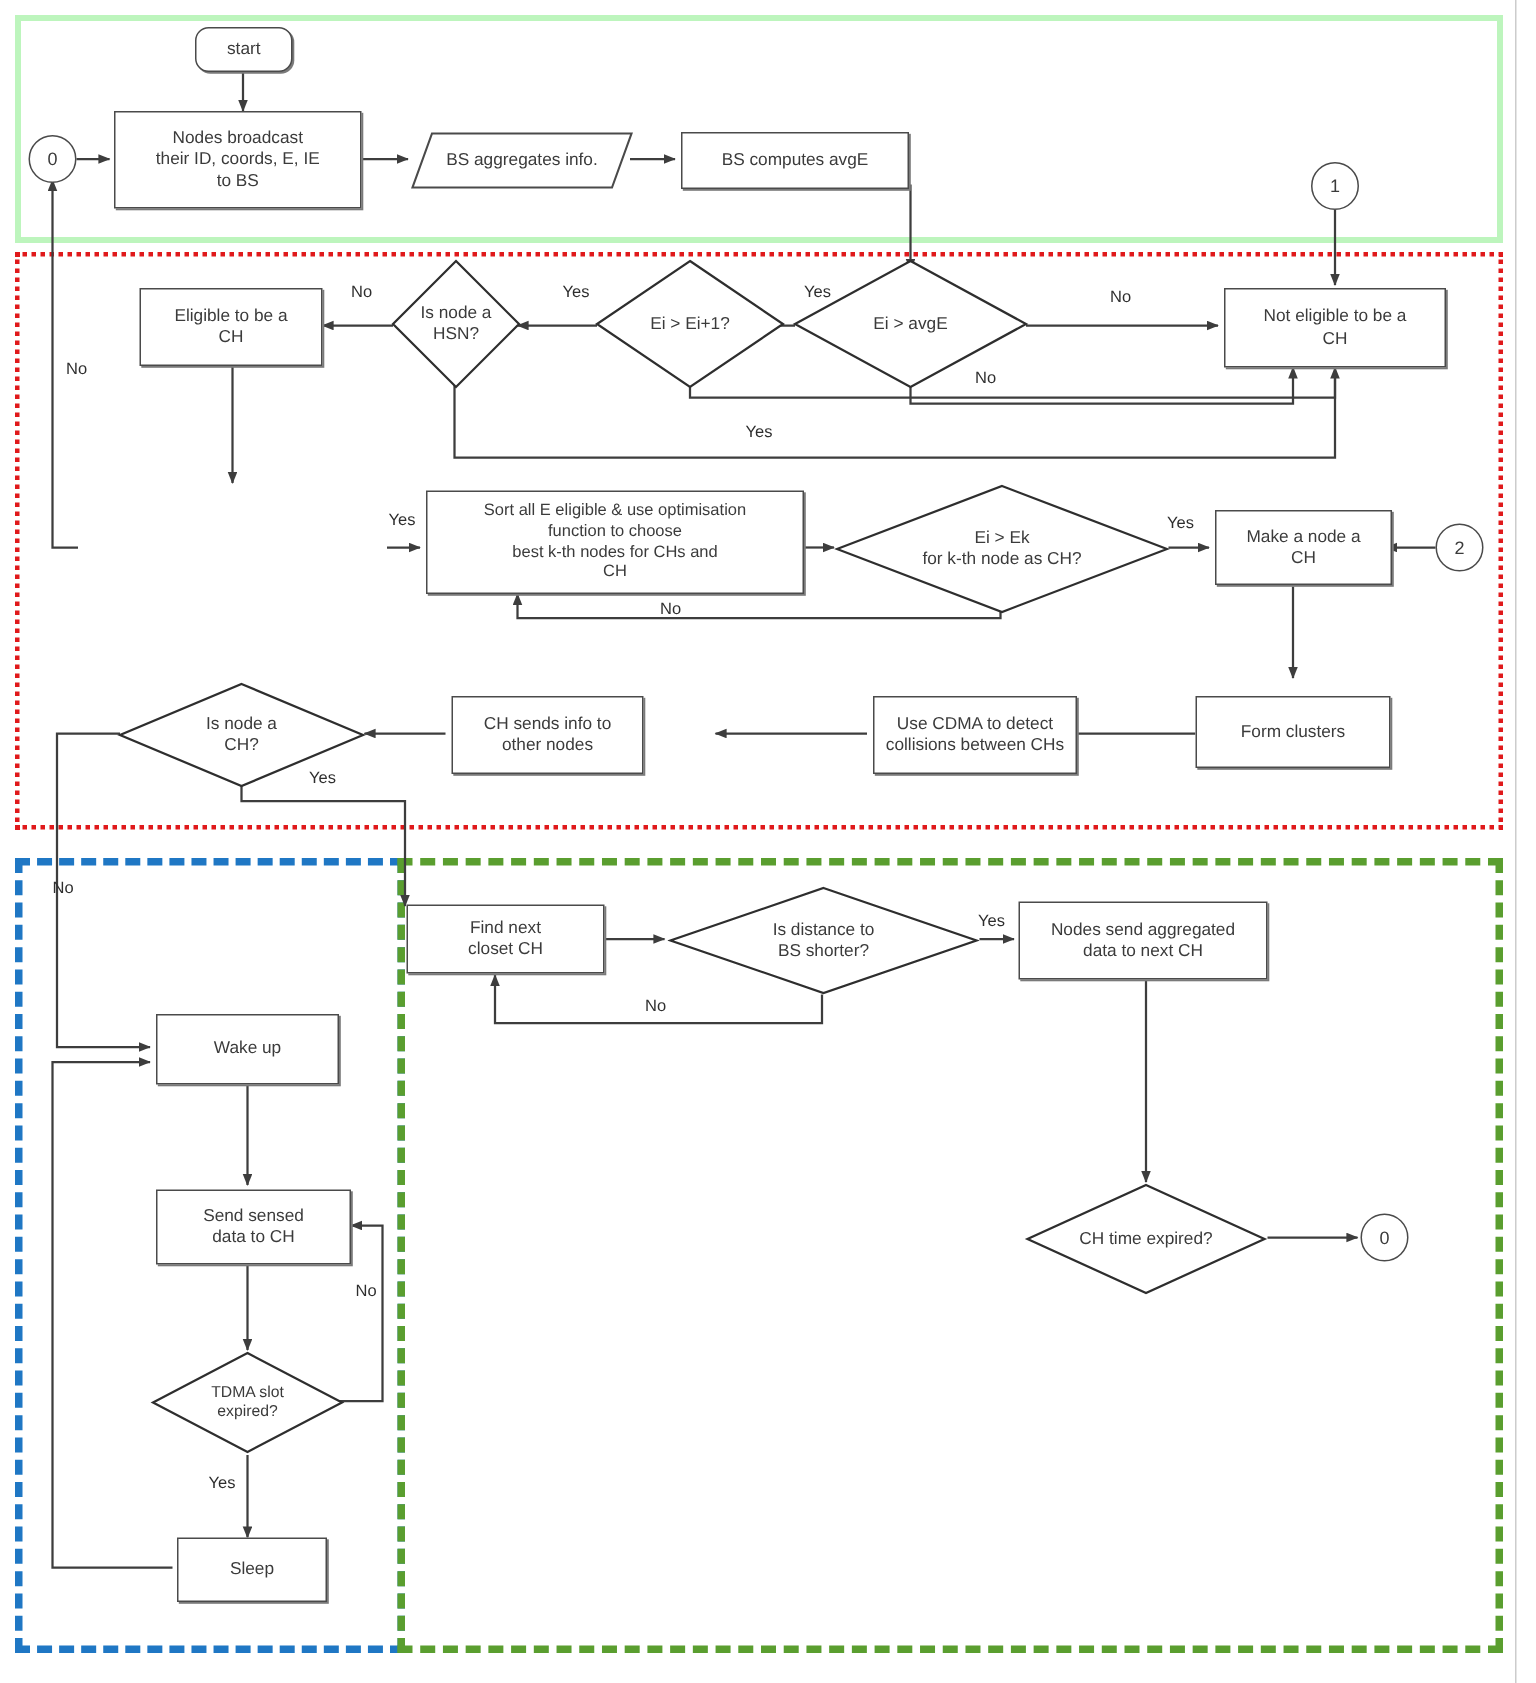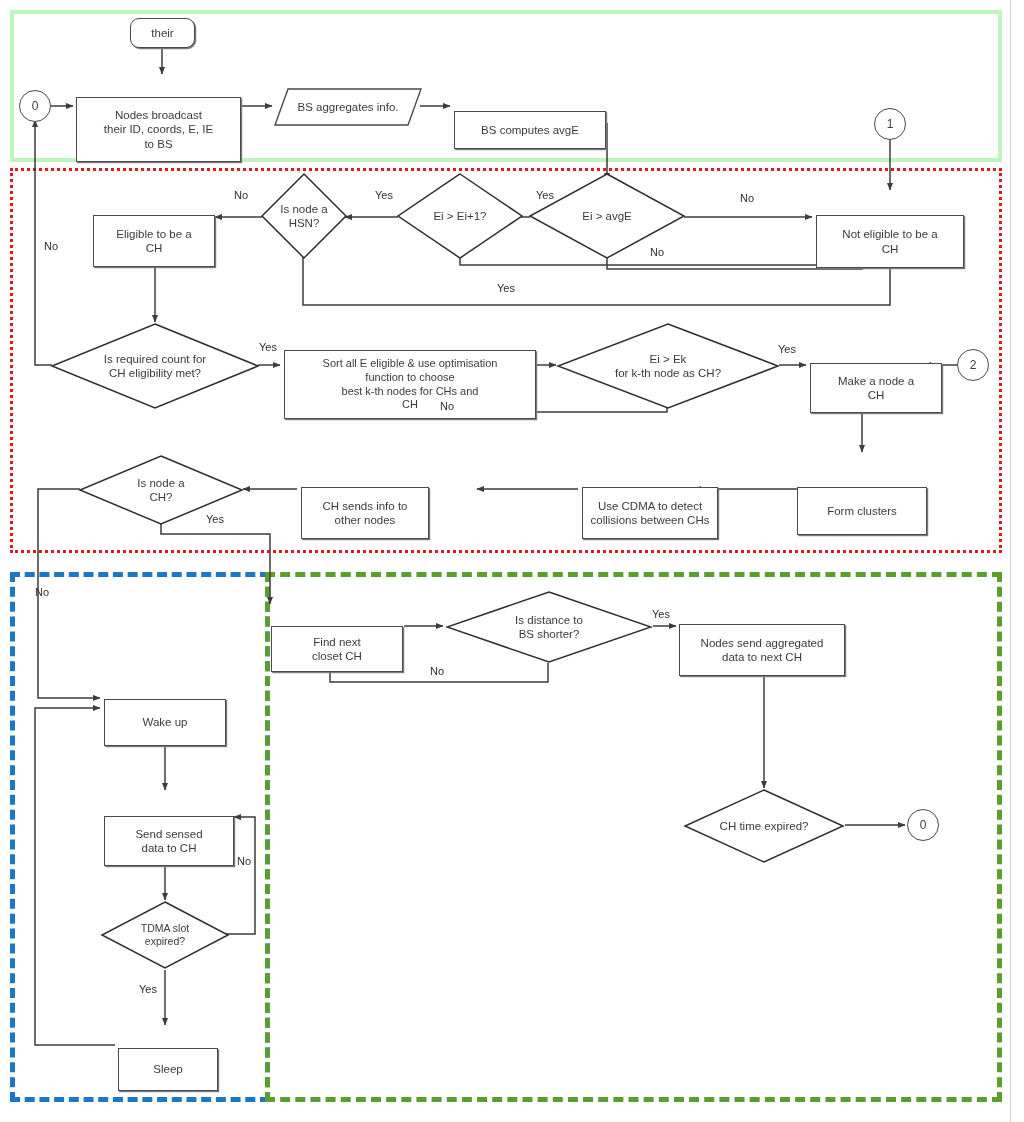--- a/index.html
+++ b/index.html
@@ -12,21 +12,21 @@
   .region-green-solid{border:4px solid #bdf5bd;}
   .region-red{border:3px dotted #e0191b;}
   .region-blue{border:5px dashed #1f77c4;}
   .region-greendash{border:5px dashed #5a9e2f;}
 
   svg.layer{position:absolute;left:0;top:0;width:1024px;height:1122px;overflow:visible;}
 
   
   .node{position:absolute;box-sizing:border-box;display:flex;align-items:center;justify-content:center;
         text-align:center;color:#3b3b3b;font-size:11.5px;line-height:1.25;background:#ffffff;}
-  .rect{border:1.4px solid #4a4a4a;box-shadow:1.2px 1.2px 0 #7a7a7a;margin-top:23px;}
+  .rect{border:1.4px solid #4a4a4a;box-shadow:1.2px 1.2px 0 #7a7a7a;}
   .rounded{border:1.4px solid #4a4a4a;border-radius:9px;box-shadow:1.2px 1.2px 0 #7a7a7a;}
   .circ{border:1.4px solid #4a4a4a;border-radius:50%;}
   .diamond-wrap{position:absolute;}
   .diamond-wrap .lbl{position:absolute;left:0;top:0;width:100%;height:100%;
        display:flex;align-items:center;justify-content:center;text-align:center;
        color:#3b3b3b;font-size:11.5px;line-height:1.25;}
   .para{position:absolute;}
   .para .lbl{position:absolute;left:0;top:0;width:100%;height:100%;display:flex;align-items:center;
        justify-content:center;text-align:center;color:#3b3b3b;font-size:11.5px;}
   .elabel{position:absolute;color:#2e2e2e;font-size:11px;white-space:nowrap;}
@@ -119,21 +119,21 @@
       <path d="M548,663 L548,682 L330,682 L330,650" marker-end="url(#ah)"></path>
 
       <path d="M653,626 L676,626" marker-end="url(#ah)"></path>
 
       <path d="M764,653 L764,788" marker-end="url(#ah)"></path>
 
       <path d="M845,825 L905,825" marker-end="url(#ah)"></path>
     </g>
   </svg>
 
-  <div class="node rounded" style="left:130px;top:18px;width:65px;height:30px;">their</div>
+  <div class="node rounded" style="left:130px;top:18px;width:65px;height:30px;">start</div>
 
   <div class="node circ" style="left:19px;top:90px;width:32px;height:32px;font-size:12px;">0</div>
 
   <div class="node rect" style="left:76px;top:74px;width:165px;height:65px;">
     <div>
       <div>Nodes broadcast</div>
       <div>their ID, coords, E, IE</div>
       <div>to BS</div>
     </div>
   </div>
@@ -182,31 +182,20 @@
     <div class="lbl">Ei &gt; avgE</div>
   </div>
 
   <div class="node rect" style="left:816px;top:192px;width:148px;height:53px;">
     <div>
       <div>Not eligible to be a</div>
       <div>CH</div>
     </div>
   </div>
 
-  <div class="diamond-wrap" style="left:50px;top:322px;width:210px;height:88px;">
-    <svg width="210" height="88" style="position:absolute;left:0;top:0;">
-      <polygon points="105,2 208,44 105,86 2,44" fill="#fff" stroke="#2e2e2e" stroke-width="1.5"></polygon>
-    </svg>
-    <div class="lbl">
-      <div>
-        <div>Is required count for</div>
-        <div>CH eligibility met?</div>
-      </div>
-    </div>
-  </div>
 
   <div class="node rect" style="left:284px;top:327px;width:252px;height:69px;font-size:11px;">
     <div>
       <div>Sort all E eligible &amp; use optimisation</div>
       <div>function to choose</div>
       <div>best k-th nodes for CHs and</div>
       <div>CH</div>
     </div>
   </div>
 
@@ -215,21 +204,21 @@
       <polygon points="112,2 222,44 112,86 2,44" fill="#fff" stroke="#2e2e2e" stroke-width="1.5"></polygon>
     </svg>
     <div class="lbl">
       <div>
         <div>Ei &gt; Ek</div>
         <div>for k-th node as CH?</div>
       </div>
     </div>
   </div>
 
-  <div class="node rect" style="left:810px;top:340px;width:132px;height:50px;">
+  <div class="node rect" style="left:810px;top:340px;width:118px;height:50px;">
     <div>
       <div>Make a node a</div>
       <div>CH</div>
     </div>
   </div>
 
   <div class="node circ" style="left:957px;top:349px;width:32px;height:32px;font-size:12px;">2</div>
 
   <div class="node rect" style="left:797px;top:464px;width:130px;height:48px;">Form clusters</div>
 

